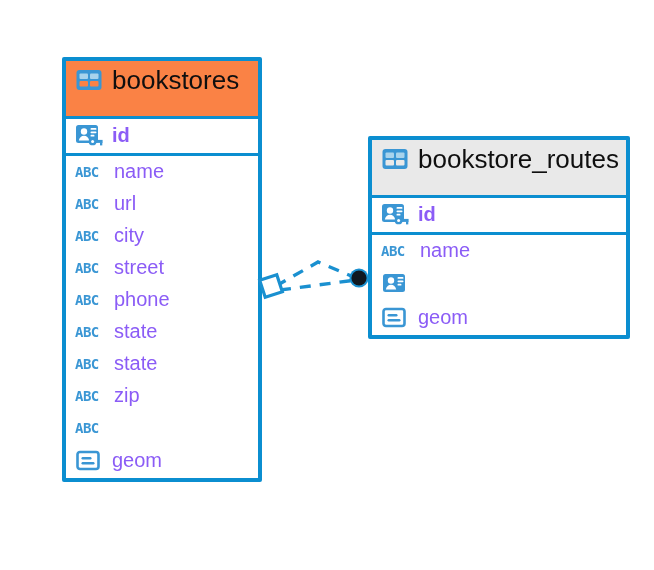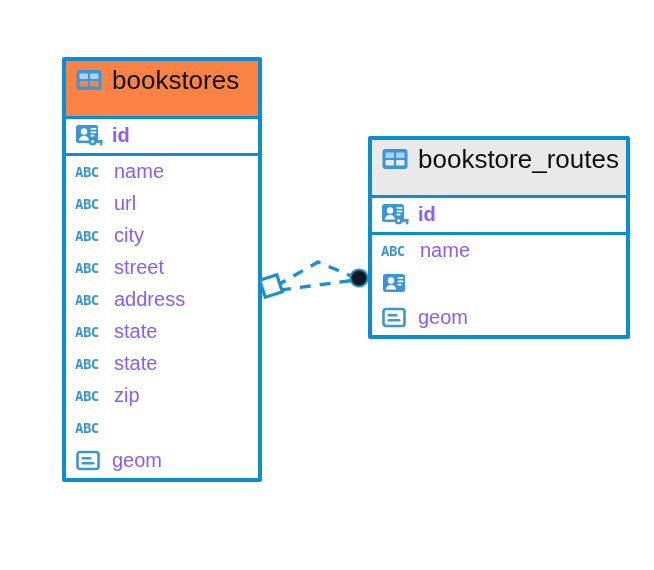--- a/index.html
+++ b/index.html
@@ -172,21 +172,21 @@
         </span>
         <span class="field-label">street</span>
       </div>
 
       <div class="field-row">
         <span class="icon abc">
           <svg viewBox="0 0 30 26" width="30" height="26" aria-hidden="true">
             <text x="0" y="18" font-family="'DejaVu Sans Mono', monospace" font-size="14" font-weight="bold" fill="#3a96d4" letter-spacing="-0.5">ABC</text>
           </svg>
         </span>
-        <span class="field-label">address</span>
+        <span class="field-label">phone</span>
       </div>
 
       <div class="field-row">
         <span class="icon abc">
           <svg viewBox="0 0 30 26" width="30" height="26" aria-hidden="true">
             <text x="0" y="18" font-family="'DejaVu Sans Mono', monospace" font-size="14" font-weight="bold" fill="#3a96d4" letter-spacing="-0.5">ABC</text>
           </svg>
         </span>
         <span class="field-label">state</span>
       </div>

